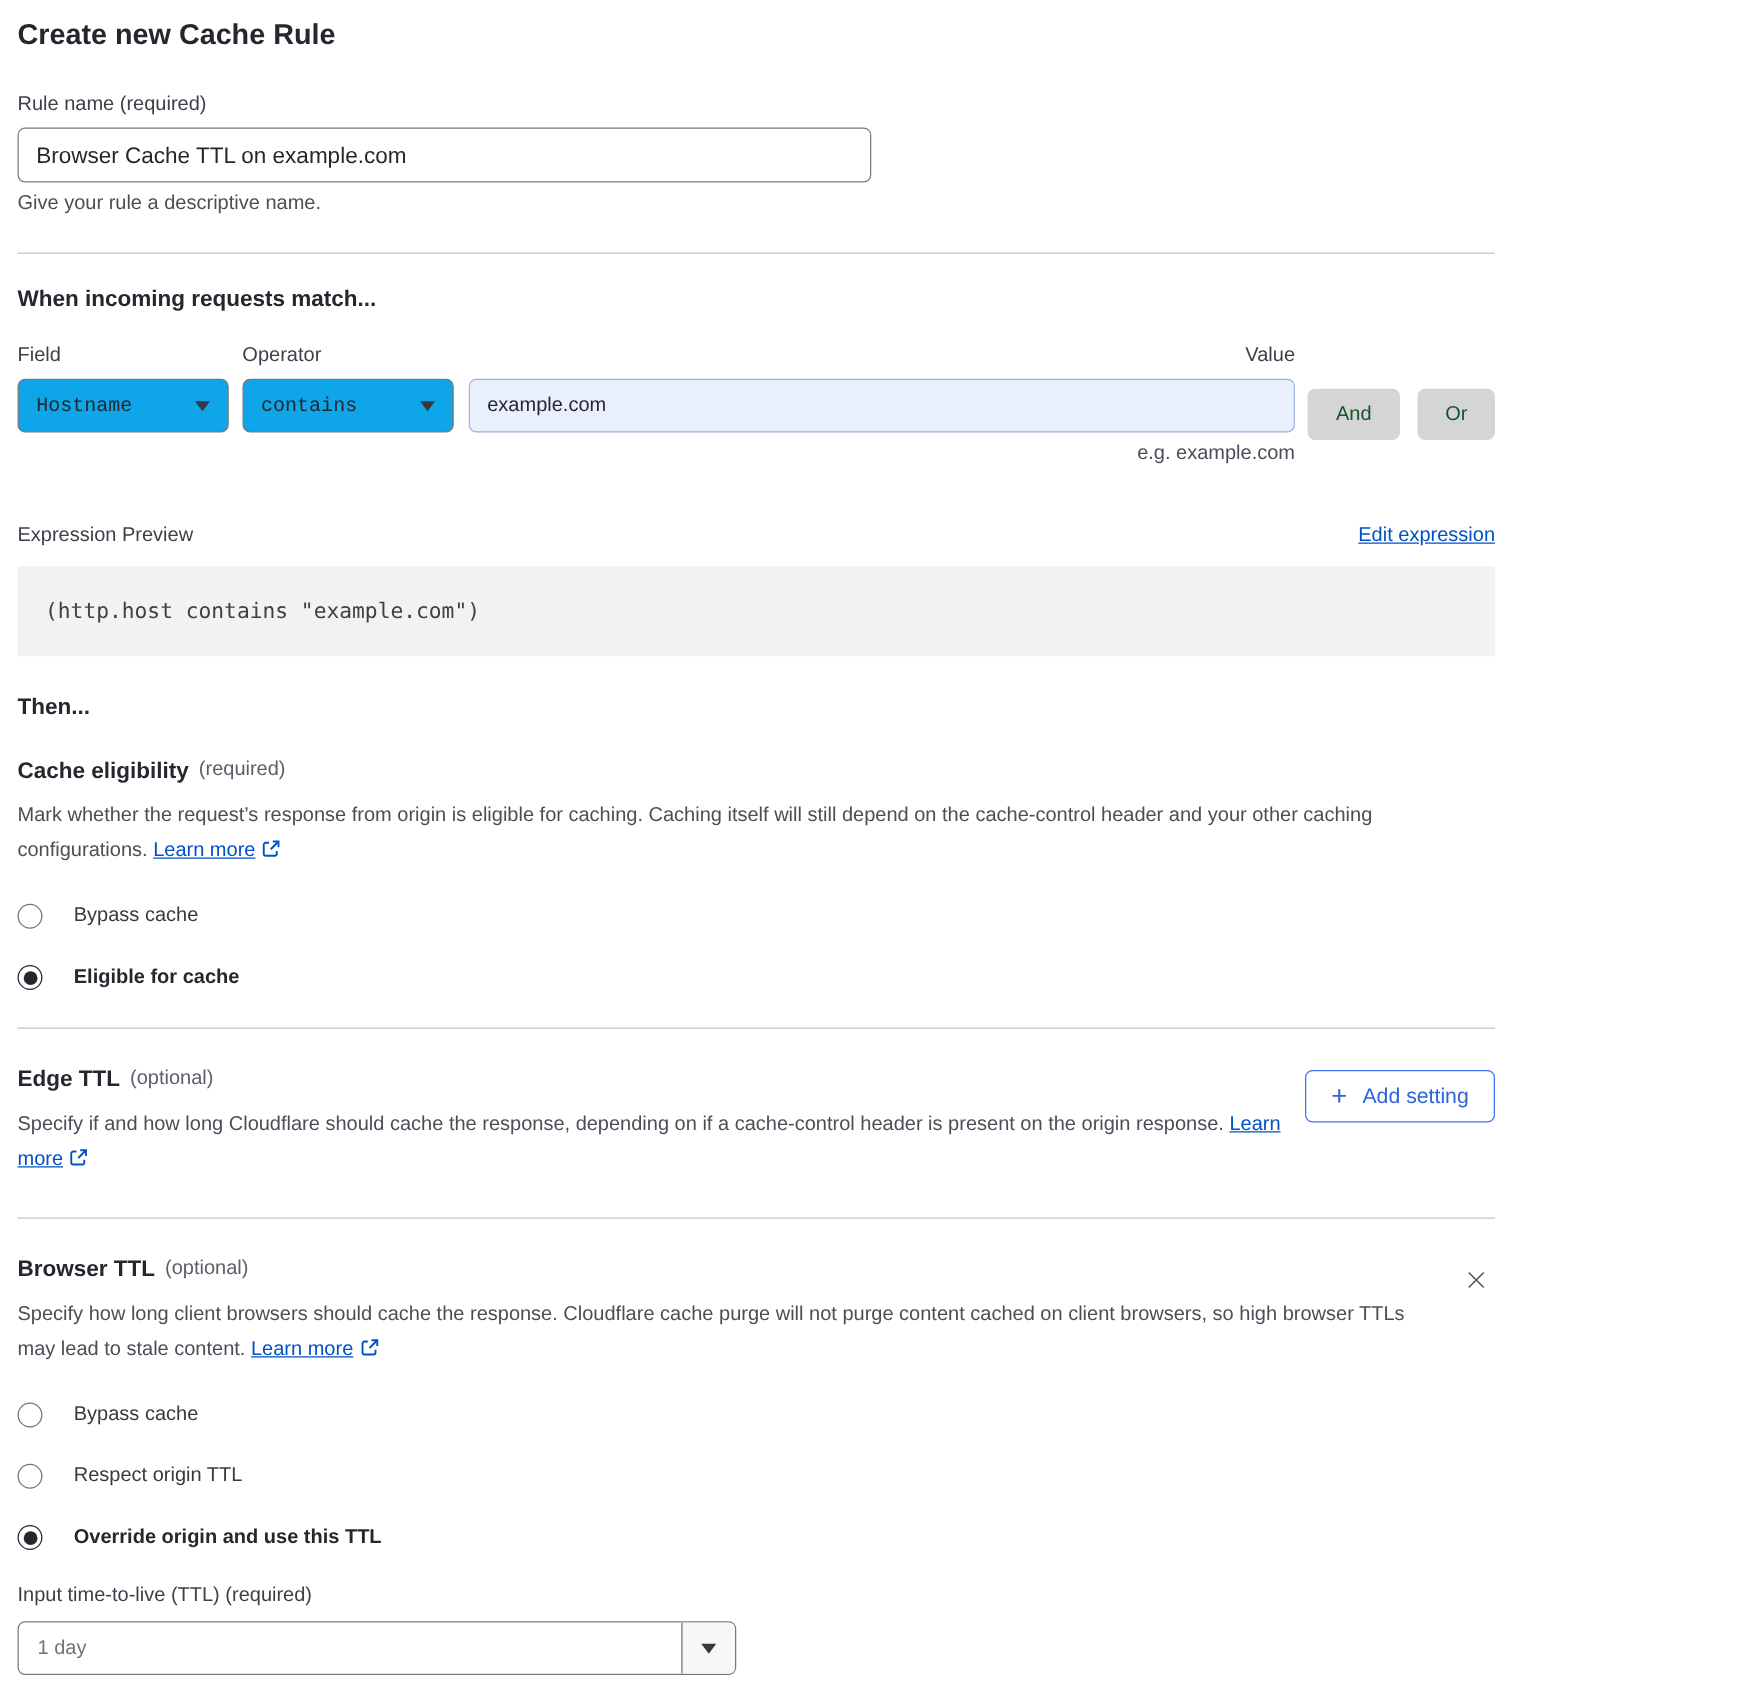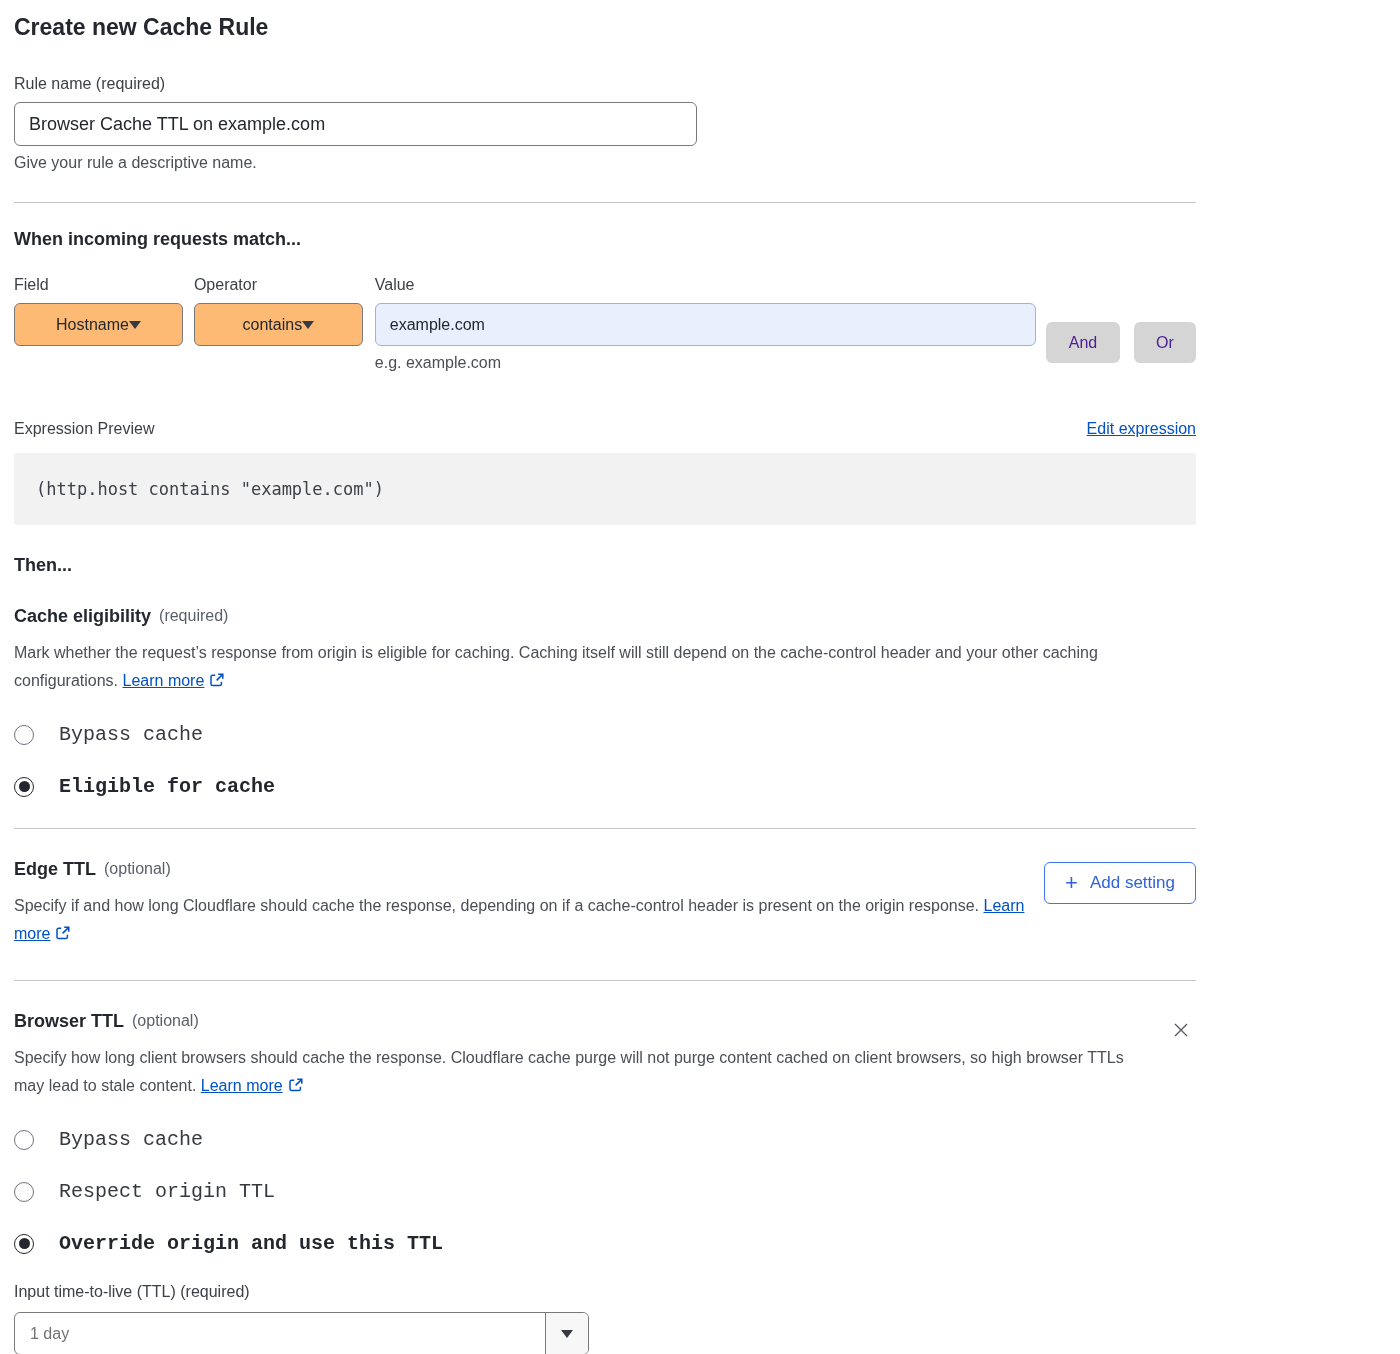--- a/index.html
+++ b/index.html
@@ -55,33 +55,34 @@
   }
   .match-section { margin-top: 26px; }
   .match-row {
     display: flex;
     align-items: flex-start;
     margin-top: 26px;
   }
   .match-col { display: flex; flex-direction: column; }
   .col-field { width: 200px; margin-right: 11px; }
   .col-operator { width: 200px; margin-right: 12px; }
-  .col-value { width: 783px; margin-right: 10px; }
+  .col-value { width: 783px; margin-right: 10px; align-items: flex-end; }
   .select-box {
     height: 43px;
     border: 1px solid #797979;
     border-radius: 6px;
-    background: #fdba74;
-    display: flex;
-    align-items: center;
-    justify-content: center;
+    background: #0ea5e9;
+    display: flex;
+    align-items: center;
+    justify-content: space-between;
     padding: 0 14px;
     font-size: 16px;
     color: #24282e;
     cursor: pointer;
+    font-family: Liberation Mono, monospace;
   }
   .caret-down {
     width: 0; height: 0;
     border-left: 6px solid transparent;
     border-right: 6px solid transparent;
     border-top: 8px solid #36393f;
   }
   .value-input {
     height: 43px;
     width: 100%;
@@ -89,25 +90,25 @@
     border-radius: 6px;
     background: #e9effc;
     font-size: 16px;
     font-family: "Liberation Sans", "DejaVu Sans", sans-serif;
     color: #24282e;
     padding: 0 14px;
     outline: none;
   }
   .logic-btn {
     height: 41px;
-    margin-top: 13px;
+    margin-top: 2px;
     border: none;
     border-radius: 6px;
     background: #d5d5d5;
-    color: #4c1d95;
+    color: #14532d;
     font-size: 16px;
     font-family: "Liberation Sans", "DejaVu Sans", sans-serif;
     cursor: pointer;
   }
   .and-btn { width: 74px; margin-right: 14px; }
   .or-btn { width: 62px; }
   .expr-header {
     display: flex;
     justify-content: space-between;
     align-items: baseline;
@@ -165,21 +166,21 @@
   .radio-row.checked .radio-circle { border-color: #24282e; }
   .radio-row.checked .radio-circle::after {
     content: "";
     position: absolute;
     left: 50%; top: 50%;
     width: 11px; height: 11px;
     margin: -5.5px 0 0 -5.5px;
     border-radius: 50%;
     background: #24282e;
   }
-  .radio-label { font-size: 20px; color: #36393f; font-family: Liberation Mono, monospace; }
+  .radio-label { font-size: 16px; color: #36393f; }
   .radio-row.checked .radio-label { font-weight: bold; color: #24282e; }
   .header-flex { display: flex; justify-content: space-between; align-items: flex-start; }
   .add-setting-btn {
     display: flex;
     align-items: center;
     gap: 12px;
     height: 42px;
     padding: 0 20px;
     background: #fff;
     border: 1px solid #3e74ee;

